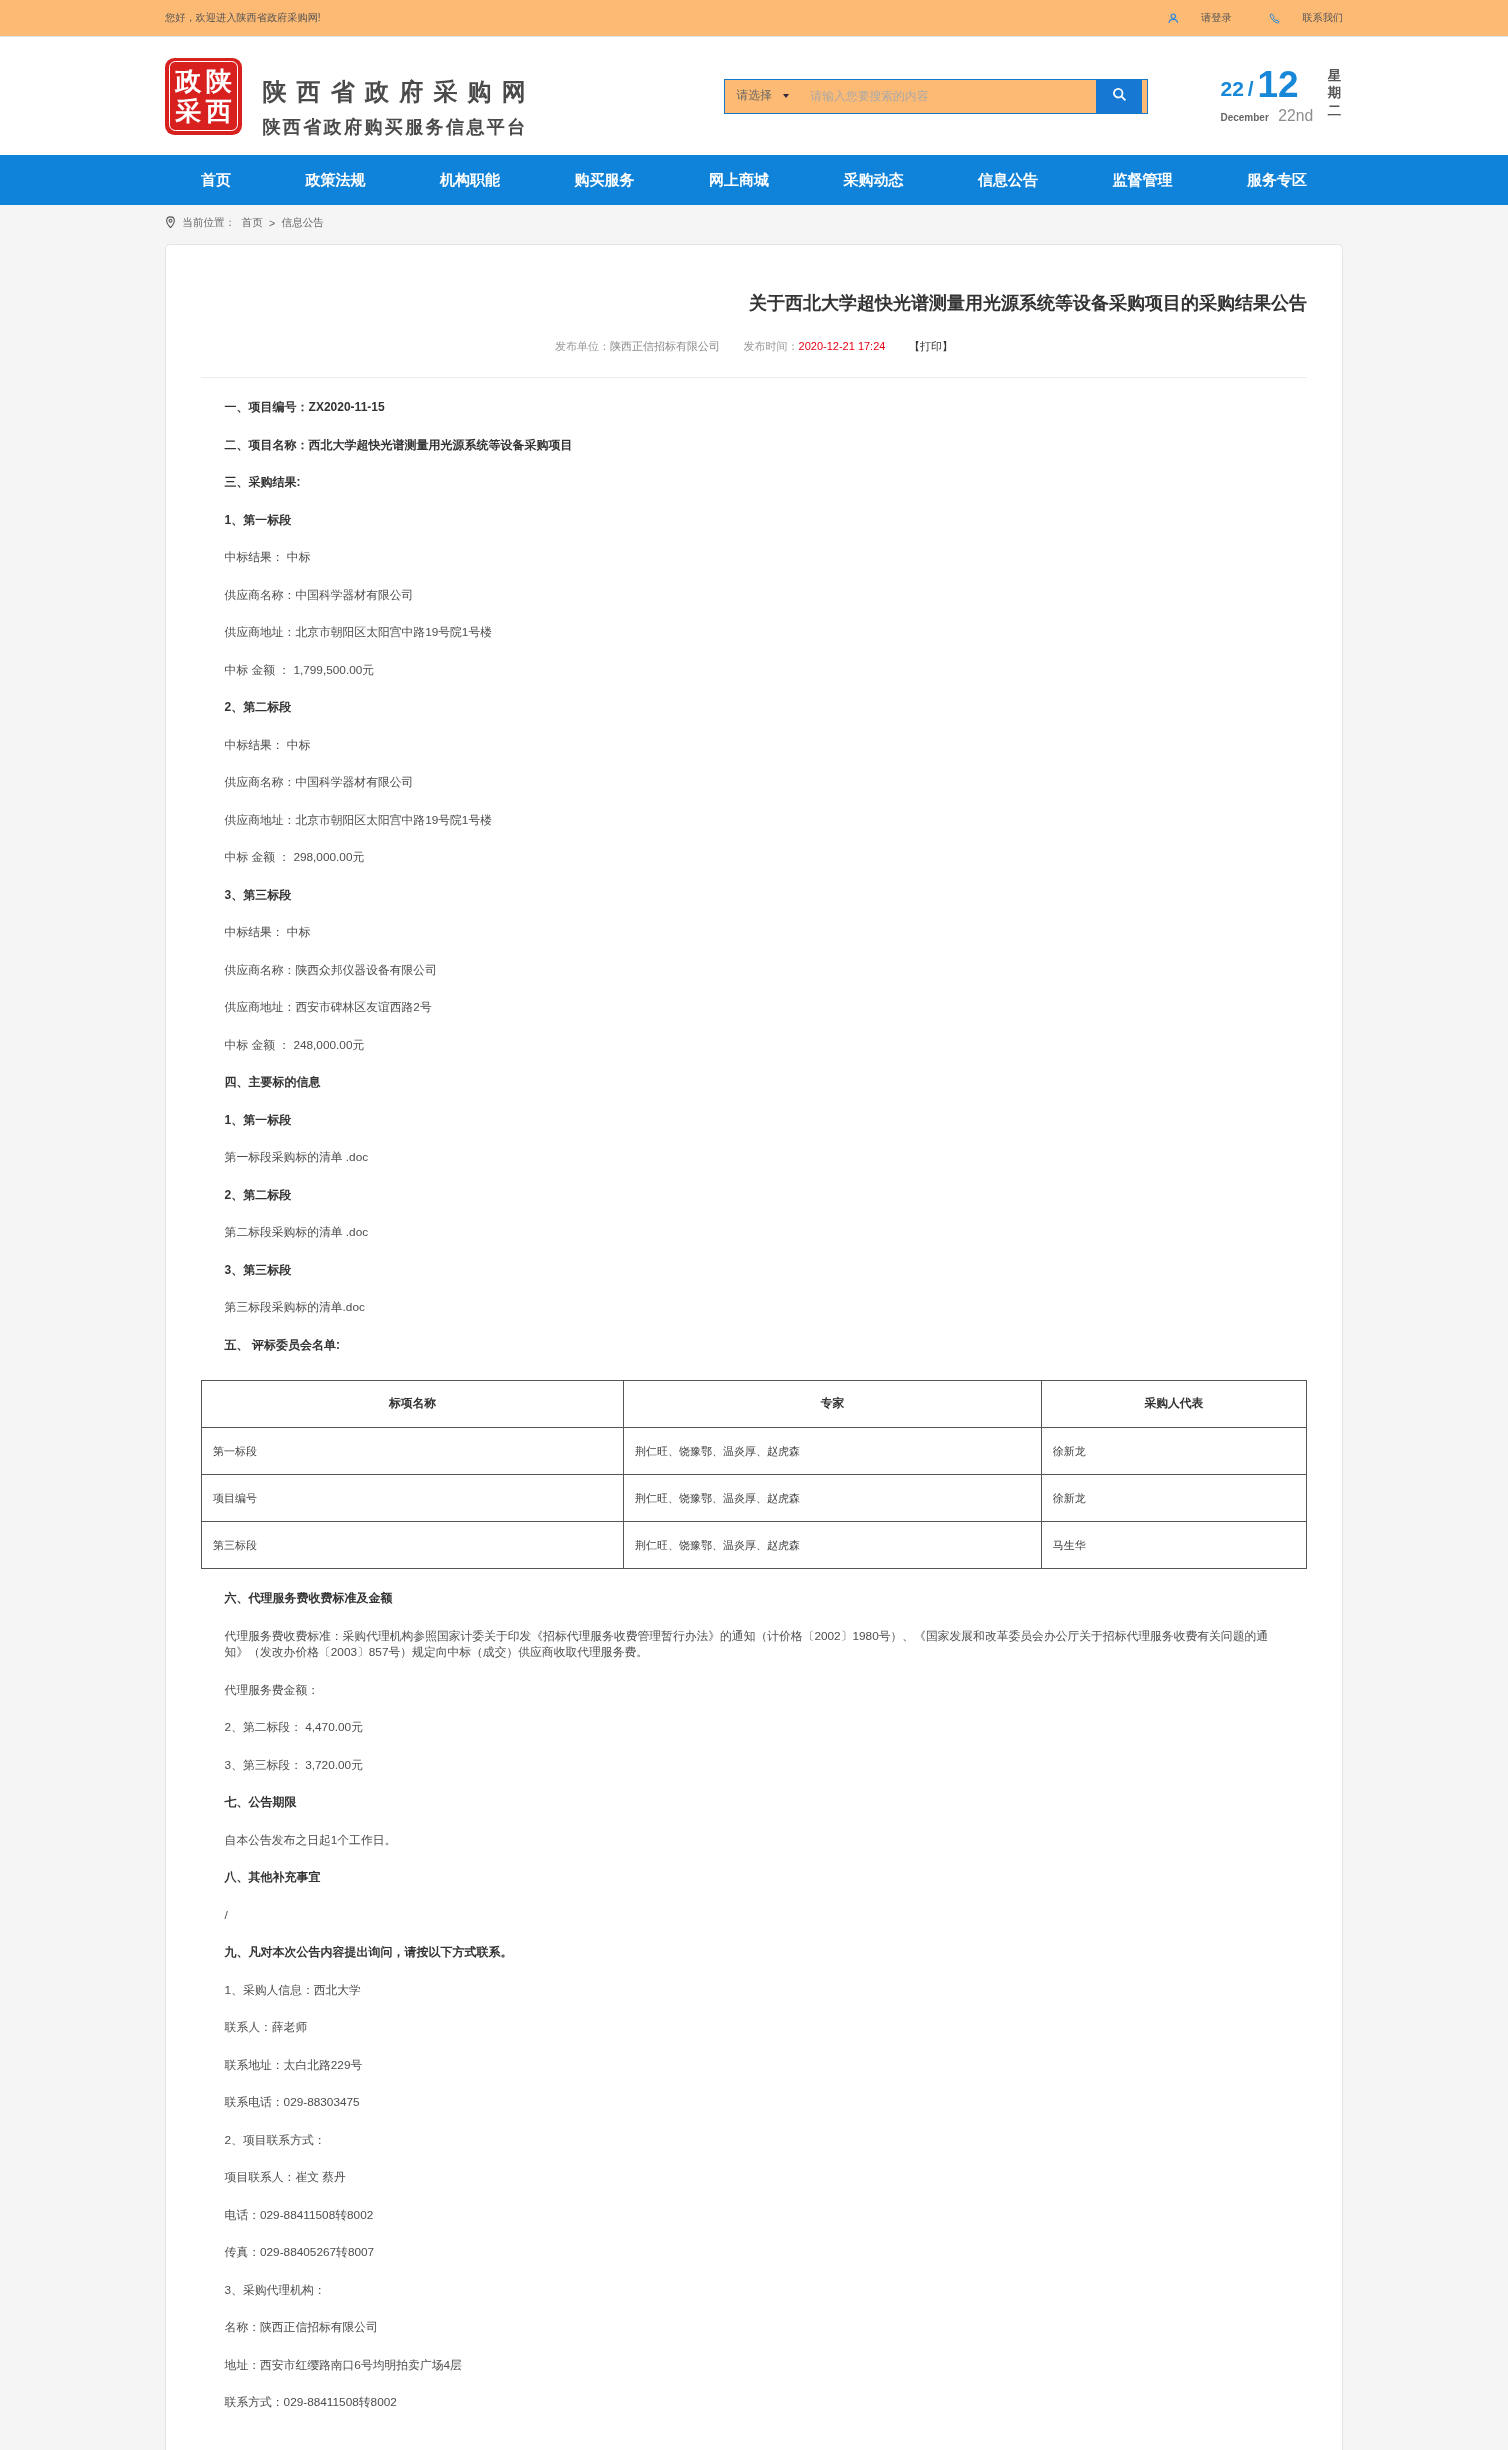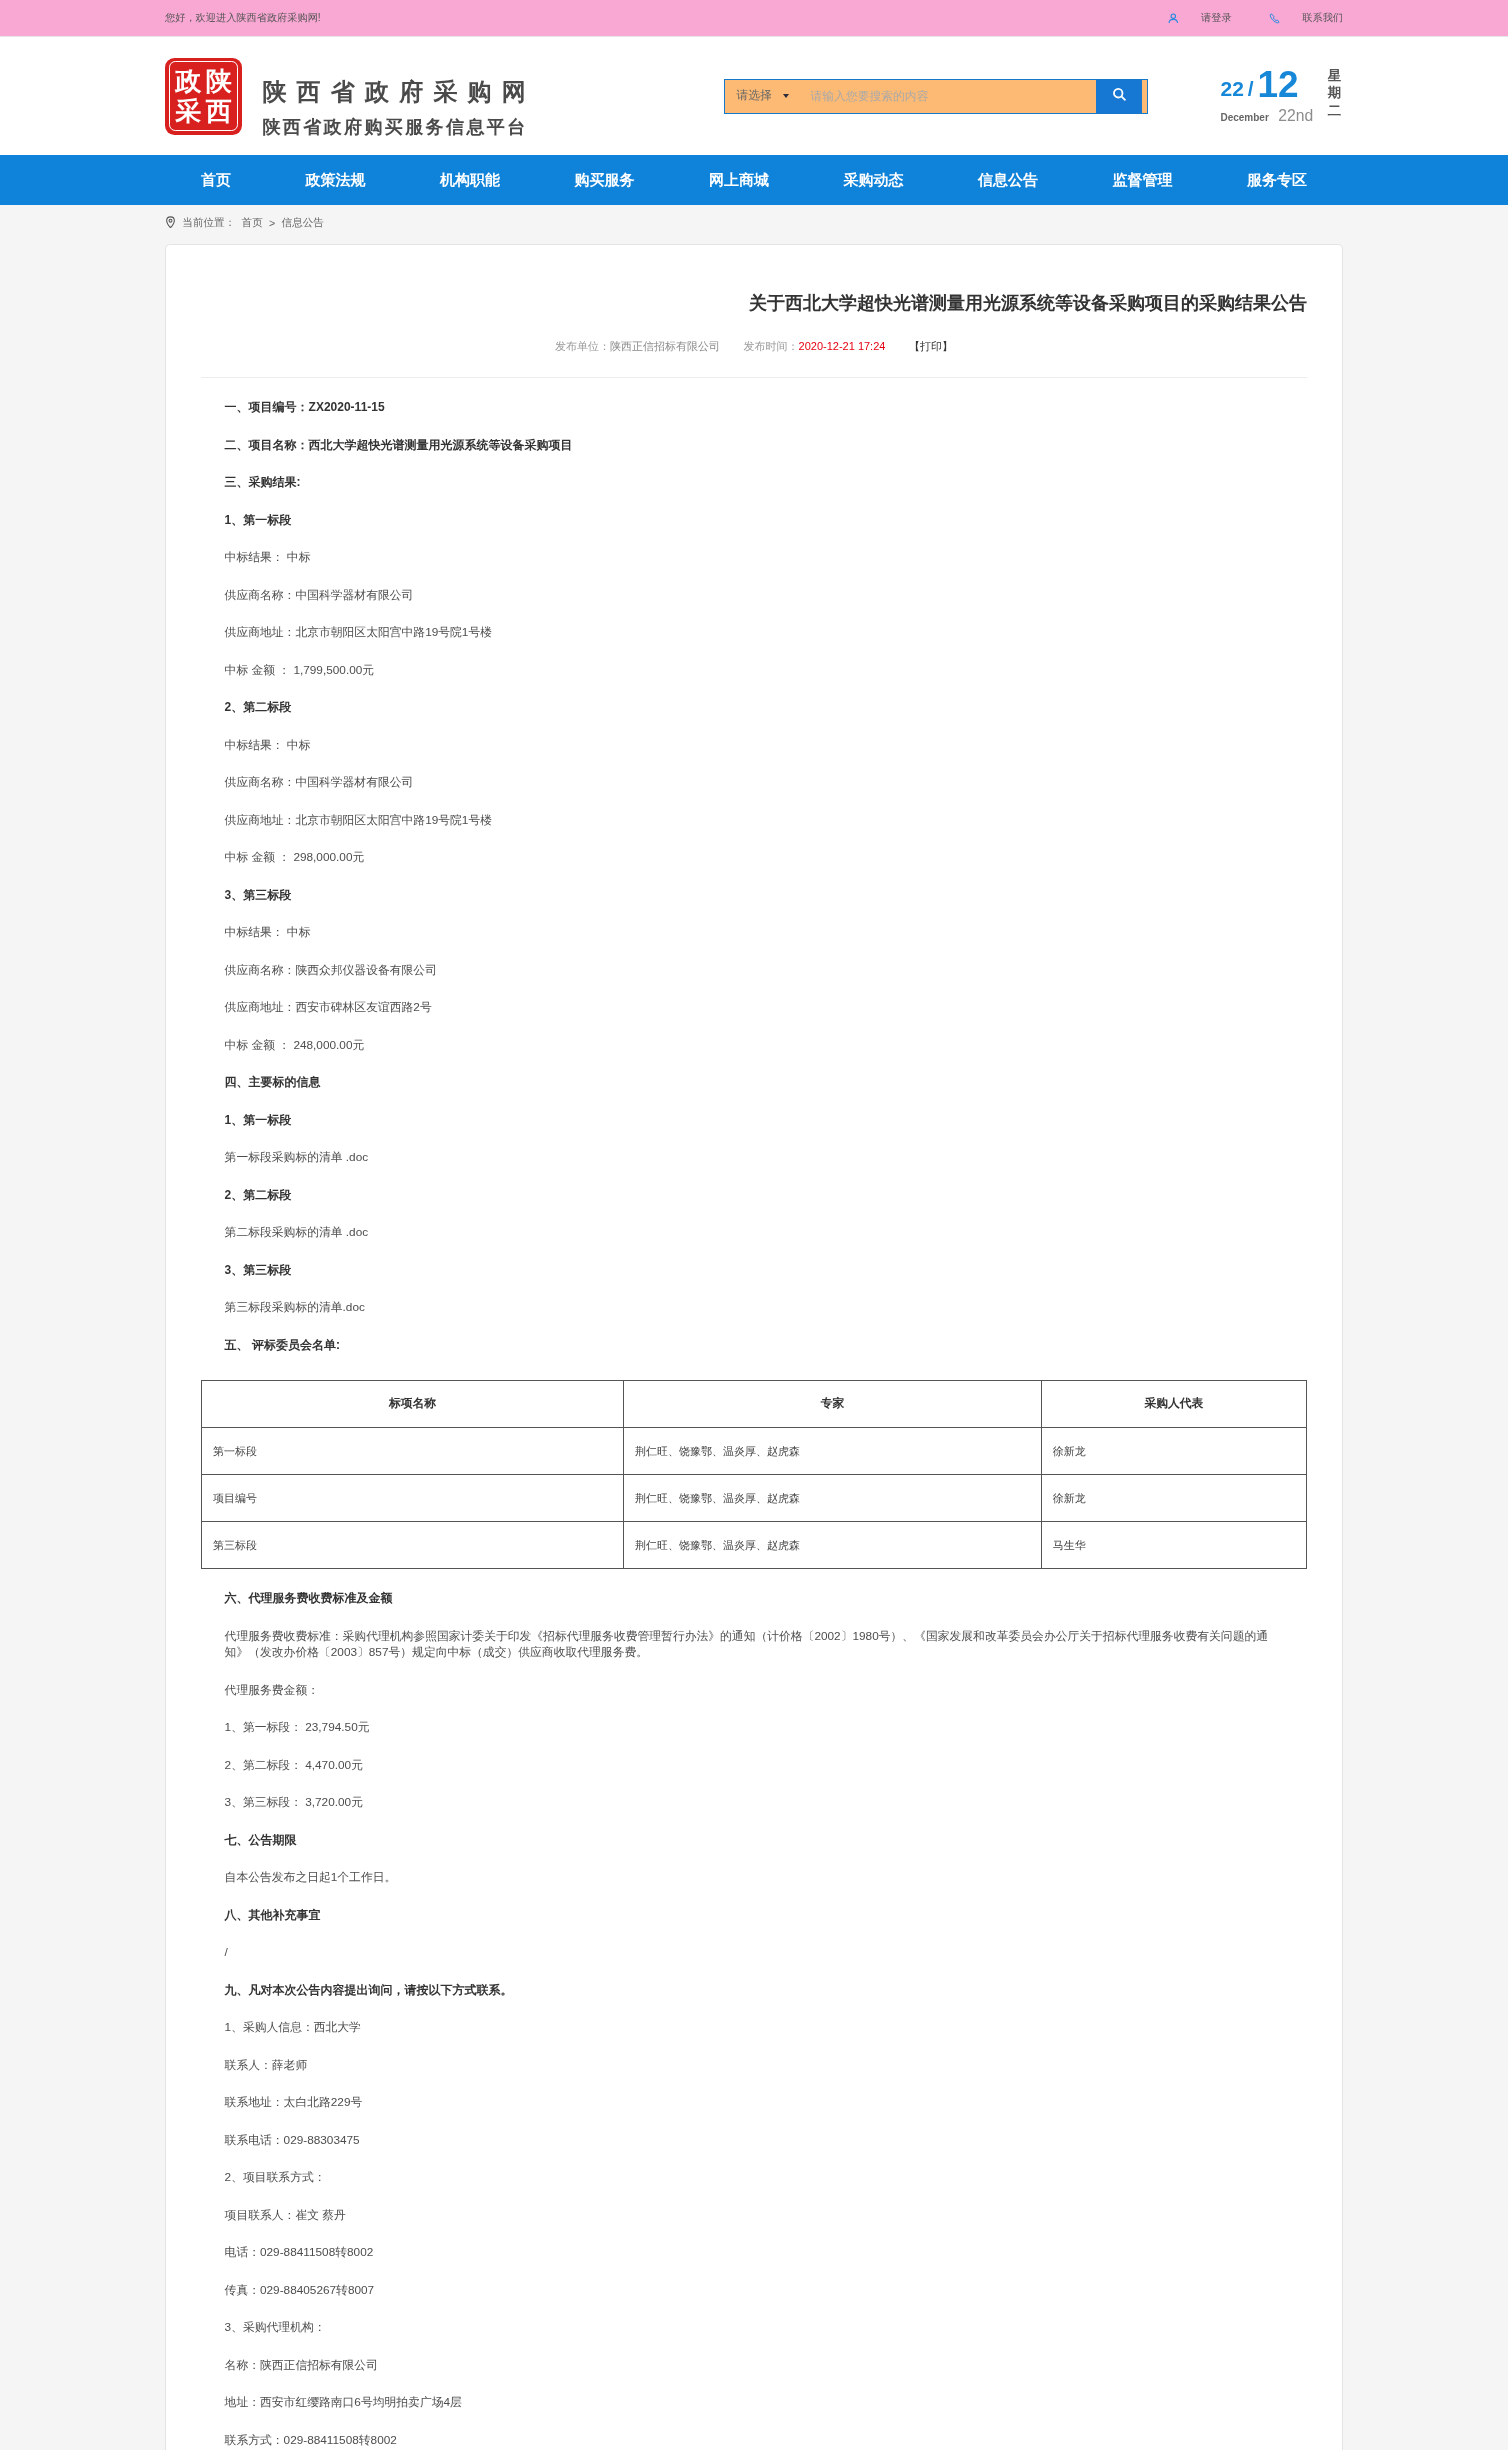--- a/index.html
+++ b/index.html
@@ -1,20 +1,20 @@
 <!DOCTYPE html>
 <html style="font-size:12.6px"><head>
 <meta charset="utf-8">
 <style>
   * { box-sizing: border-box; margin: 0; padding: 0; }
   html,body { width:1508px; background:#f5f5f5; font-family:"Liberation Sans","DejaVu Sans",sans-serif; }
   .wrap { width:1178px; margin:0 auto; position:relative; }
 
   
-  .topbar { height:37px; background:#f9a8d4; border-bottom:0.8px solid #e6e6e6; }
+  .topbar { height:37px; background:#fdba74; border-bottom:0.8px solid #e6e6e6; }
   .topbar .wrap { height:100%; display:flex; align-items:center; justify-content:space-between; }
   .topbar-welcome { font-size:10.2px; color:#555; }
   .topbar-right { display:flex; align-items:center; gap:36px; }
   .topbar-link { display:flex; align-items:center; gap:22px; font-size:10.2px; color:#555; cursor:pointer; }
   .topbar-link svg { display:block; }
 
   
   .header { height:118px; background:#fff; }
   .header .wrap { height:100%; display:flex; align-items:center; }
   .logo-box { width:77px; height:77px; background:#d8201f; border-radius:9.4px; position:relative; flex:0 0 auto; }
@@ -235,21 +235,20 @@
           <tr>
             <td>第三标段</td>
             <td>荆仁旺、饶豫鄂、温炎厚、赵虎森</td>
             <td>马生华</td>
           </tr>
         </tbody>
       </table>
       <div class="blk h">六、代理服务费收费标准及金额</div>
       <div class="blk">代理服务费收费标准：采购代理机构参照国家计委关于印发《招标代理服务收费管理暂行办法》的通知（计价格〔2002〕1980号）、《国家发展和改革委员会办公厅关于招标代理服务收费有关问题的通知》（发改办价格〔2003〕857号）规定向中标（成交）供应商收取代理服务费。</div>
       <div class="blk">代理服务费金额：</div>
-      <div class="blk">1、第一标段：  23,794.50元</div>
       <div class="blk">2、第二标段：  4,470.00元</div>
       <div class="blk">3、第三标段：  3,720.00元</div>
       <div class="blk h">七、公告期限</div>
       <div class="blk">自本公告发布之日起1个工作日。</div>
       <div class="blk h">八、其他补充事宜</div>
       <div class="blk">/</div>
       <div class="blk h">九、凡对本次公告内容提出询问，请按以下方式联系。</div>
       <div class="blk">1、采购人信息：西北大学</div>
       <div class="blk">联系人：薛老师</div>
       <div class="blk">联系地址：太白北路229号</div>

